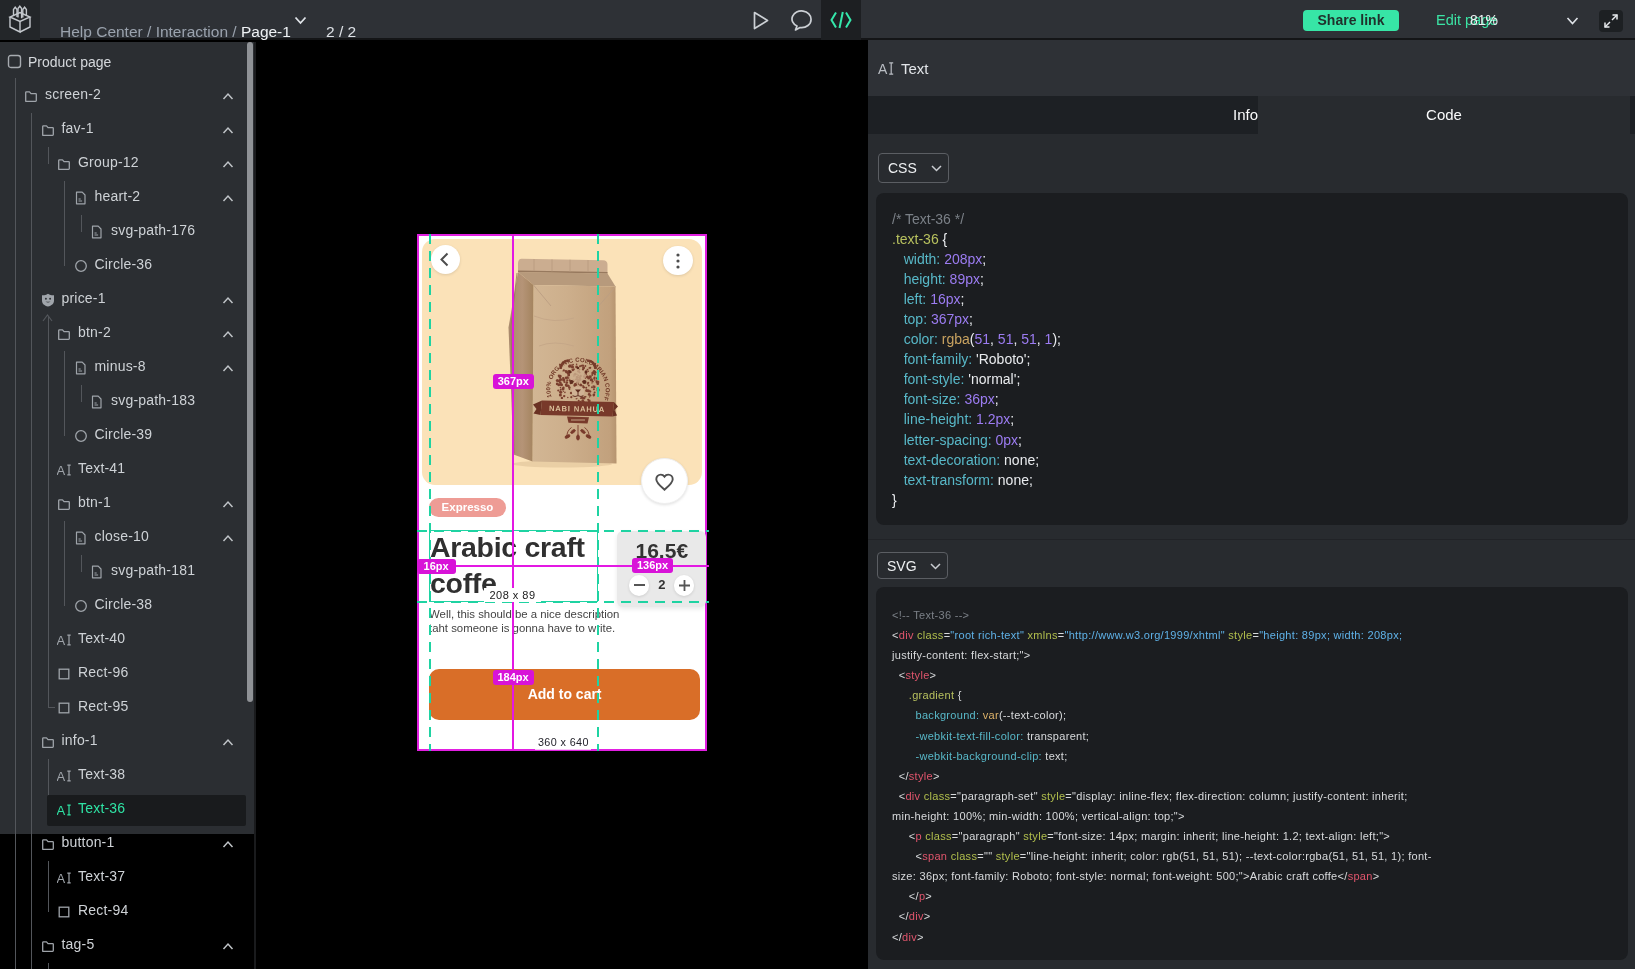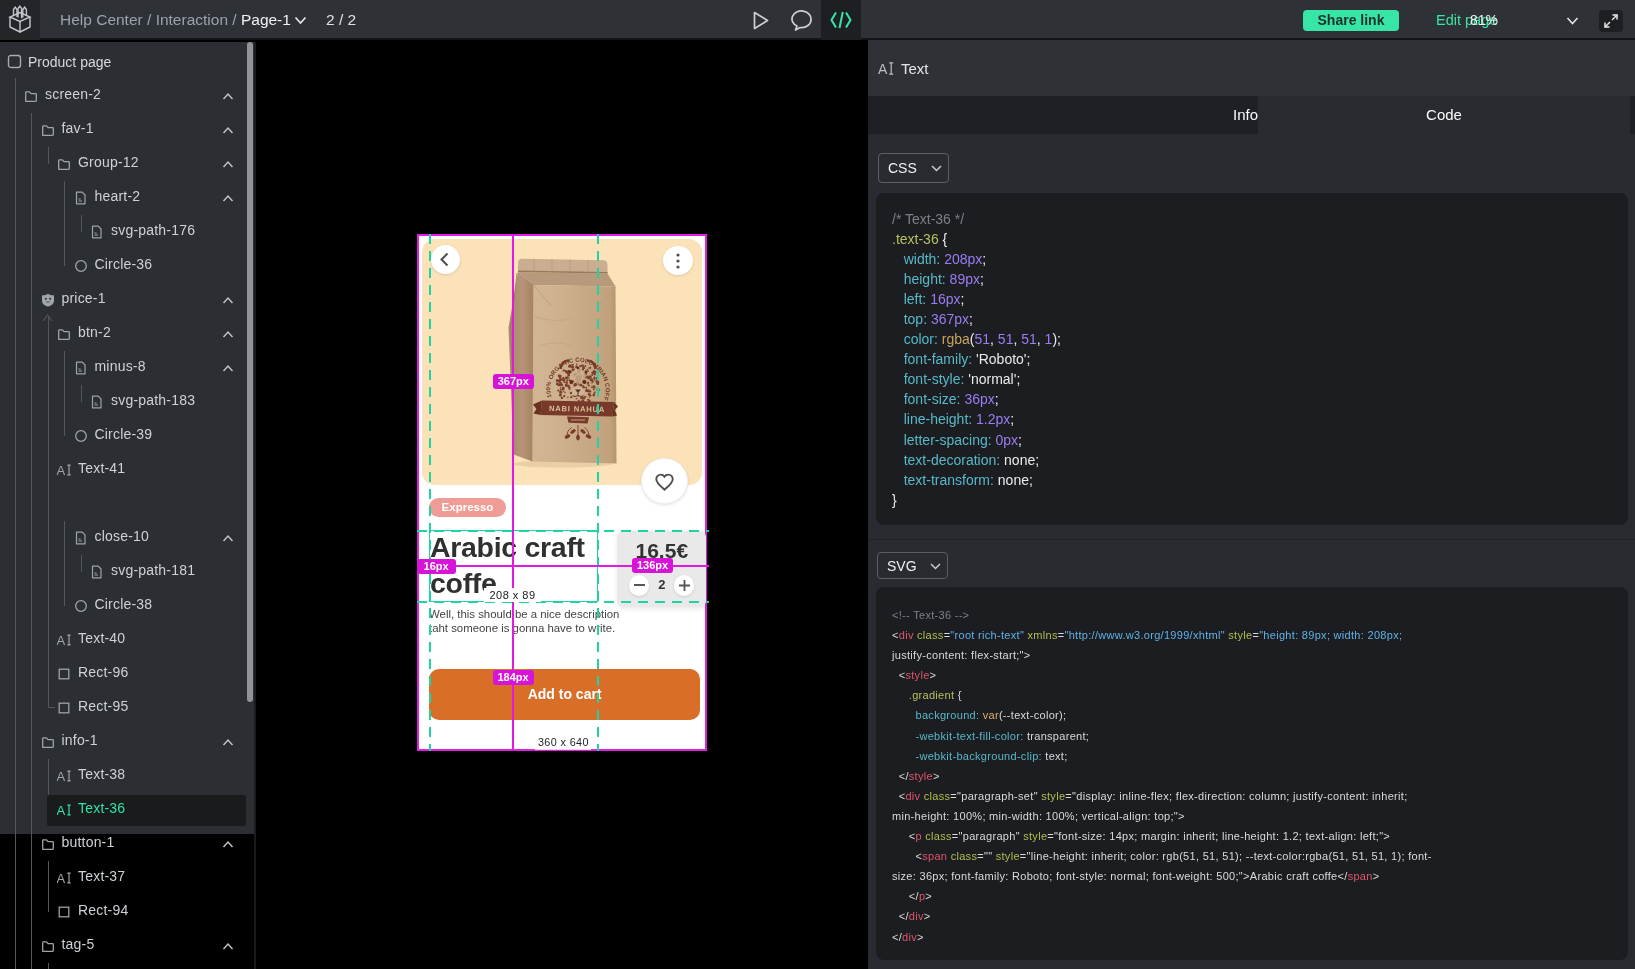--- a/index.html
+++ b/index.html
@@ -1,21 +1,21 @@
 <!DOCTYPE html>
 <html><head>
 <meta charset="utf-8">
 <style>
   * { margin:0; padding:0; box-sizing:border-box; }
   html,body { width:1635px; height:969px; background:#000; overflow:hidden;
     font-family:"Liberation Sans", sans-serif; }
   
   #topbar { position:absolute; left:0; top:0; width:1635px; height:40px; background:#2e3136; border-bottom:2px solid #141517; }
   #logo { position:absolute; left:0; top:0; width:40px; height:40px; background:#232629; }
-  .crumb { position:absolute; top:0; height:40px; line-height:40px; font-size:15.5px; color:#9aa2ad; }
+  .crumb { position:absolute; top:12px; height:40px; line-height:40px; font-size:15.5px; color:#9aa2ad; }
   
   #sidebar { position:absolute; left:0; top:42px; width:256px; height:792px; background:#2b2e32; }
   .trow { position:absolute; left:0; width:248px; height:34px; }
   .trow .lbl { position:absolute; top:7px; font-size:14px; color:#ced2d6; letter-spacing:.2px; }
   .trow svg.ticon { position:absolute; top:10px; }
   .chev { position:absolute; left:222px; top:13px; }
   .guide { position:absolute; width:1px; background:#53565b; }
   
   #canvas { position:absolute; left:256px; top:42px; width:612px; height:927px; background:#000; overflow:hidden; }
   .dashv { position:absolute; width:2px; background:repeating-linear-gradient(180deg,#1fd3a2 0 10px,transparent 10px 17px); }
@@ -202,20 +202,29 @@
         <circle cx="7" cy="7" r="5.3"></circle>
       </svg>
       <span class="lbl" style="left:94.5px">Circle-39</span>
     </div>
   <div class="trow" style="top:411px">
       <svg class="ticon" width="16" height="14" viewBox="0 0 16 14" style="left:57px">
         <text x="-0.5" y="12" font-size="13" font-weight="500" fill="#9fa4aa" font-family="Liberation Sans">A</text>
         <path d="M10.3 2.2 h3.4 M12 2.2 v9.6 M10.3 11.8 h3.4" stroke="#9fa4aa" stroke-width="1.2" fill="none"></path>
       </svg>
       <span class="lbl" style="left:78px">Text-41</span>
+    </div>
+  <div class="trow" style="top:445px">
+      <svg class="ticon" width="14" height="14" viewBox="0 0 14 14" style="left:57px" fill="none" stroke="#9fa4aa" stroke-width="1.3" stroke-linejoin="round">
+        <path d="M1.7 12.3 V3.6 Q1.7 2.9 2.4 2.9 H5.5 L7 4.6 H11.6 Q12.3 4.6 12.3 5.3 V11.6 Q12.3 12.3 11.6 12.3 Z"></path>
+      </svg>
+      <span class="lbl" style="left:78px">btn-1</span>
+      <svg class="chev" width="12" height="8" viewBox="0 0 12 8" fill="none" stroke="#c0c4c8" stroke-width="1.5">
+        <path d="M1.5 7 L6 2 L10.5 7"></path>
+      </svg>
     </div>
   <div class="trow" style="top:479px">
       <svg class="ticon" width="13" height="14" viewBox="0 0 13 14" style="left:73.5px" fill="none" stroke="#9fa4aa" stroke-width="1.2" stroke-linejoin="round">
         <path d="M2.5 1.2 H8.2 L11 4 V12.8 H2.5 Z"></path>
         <path d="M4.5 8 h2.2 M4.5 10 h3.6" stroke-width="1"></path>
       </svg>
       <span class="lbl" style="left:94.5px">close-10</span>
       <svg class="chev" width="12" height="8" viewBox="0 0 12 8" fill="none" stroke="#c0c4c8" stroke-width="1.5">
         <path d="M1.5 7 L6 2 L10.5 7"></path>
       </svg>

